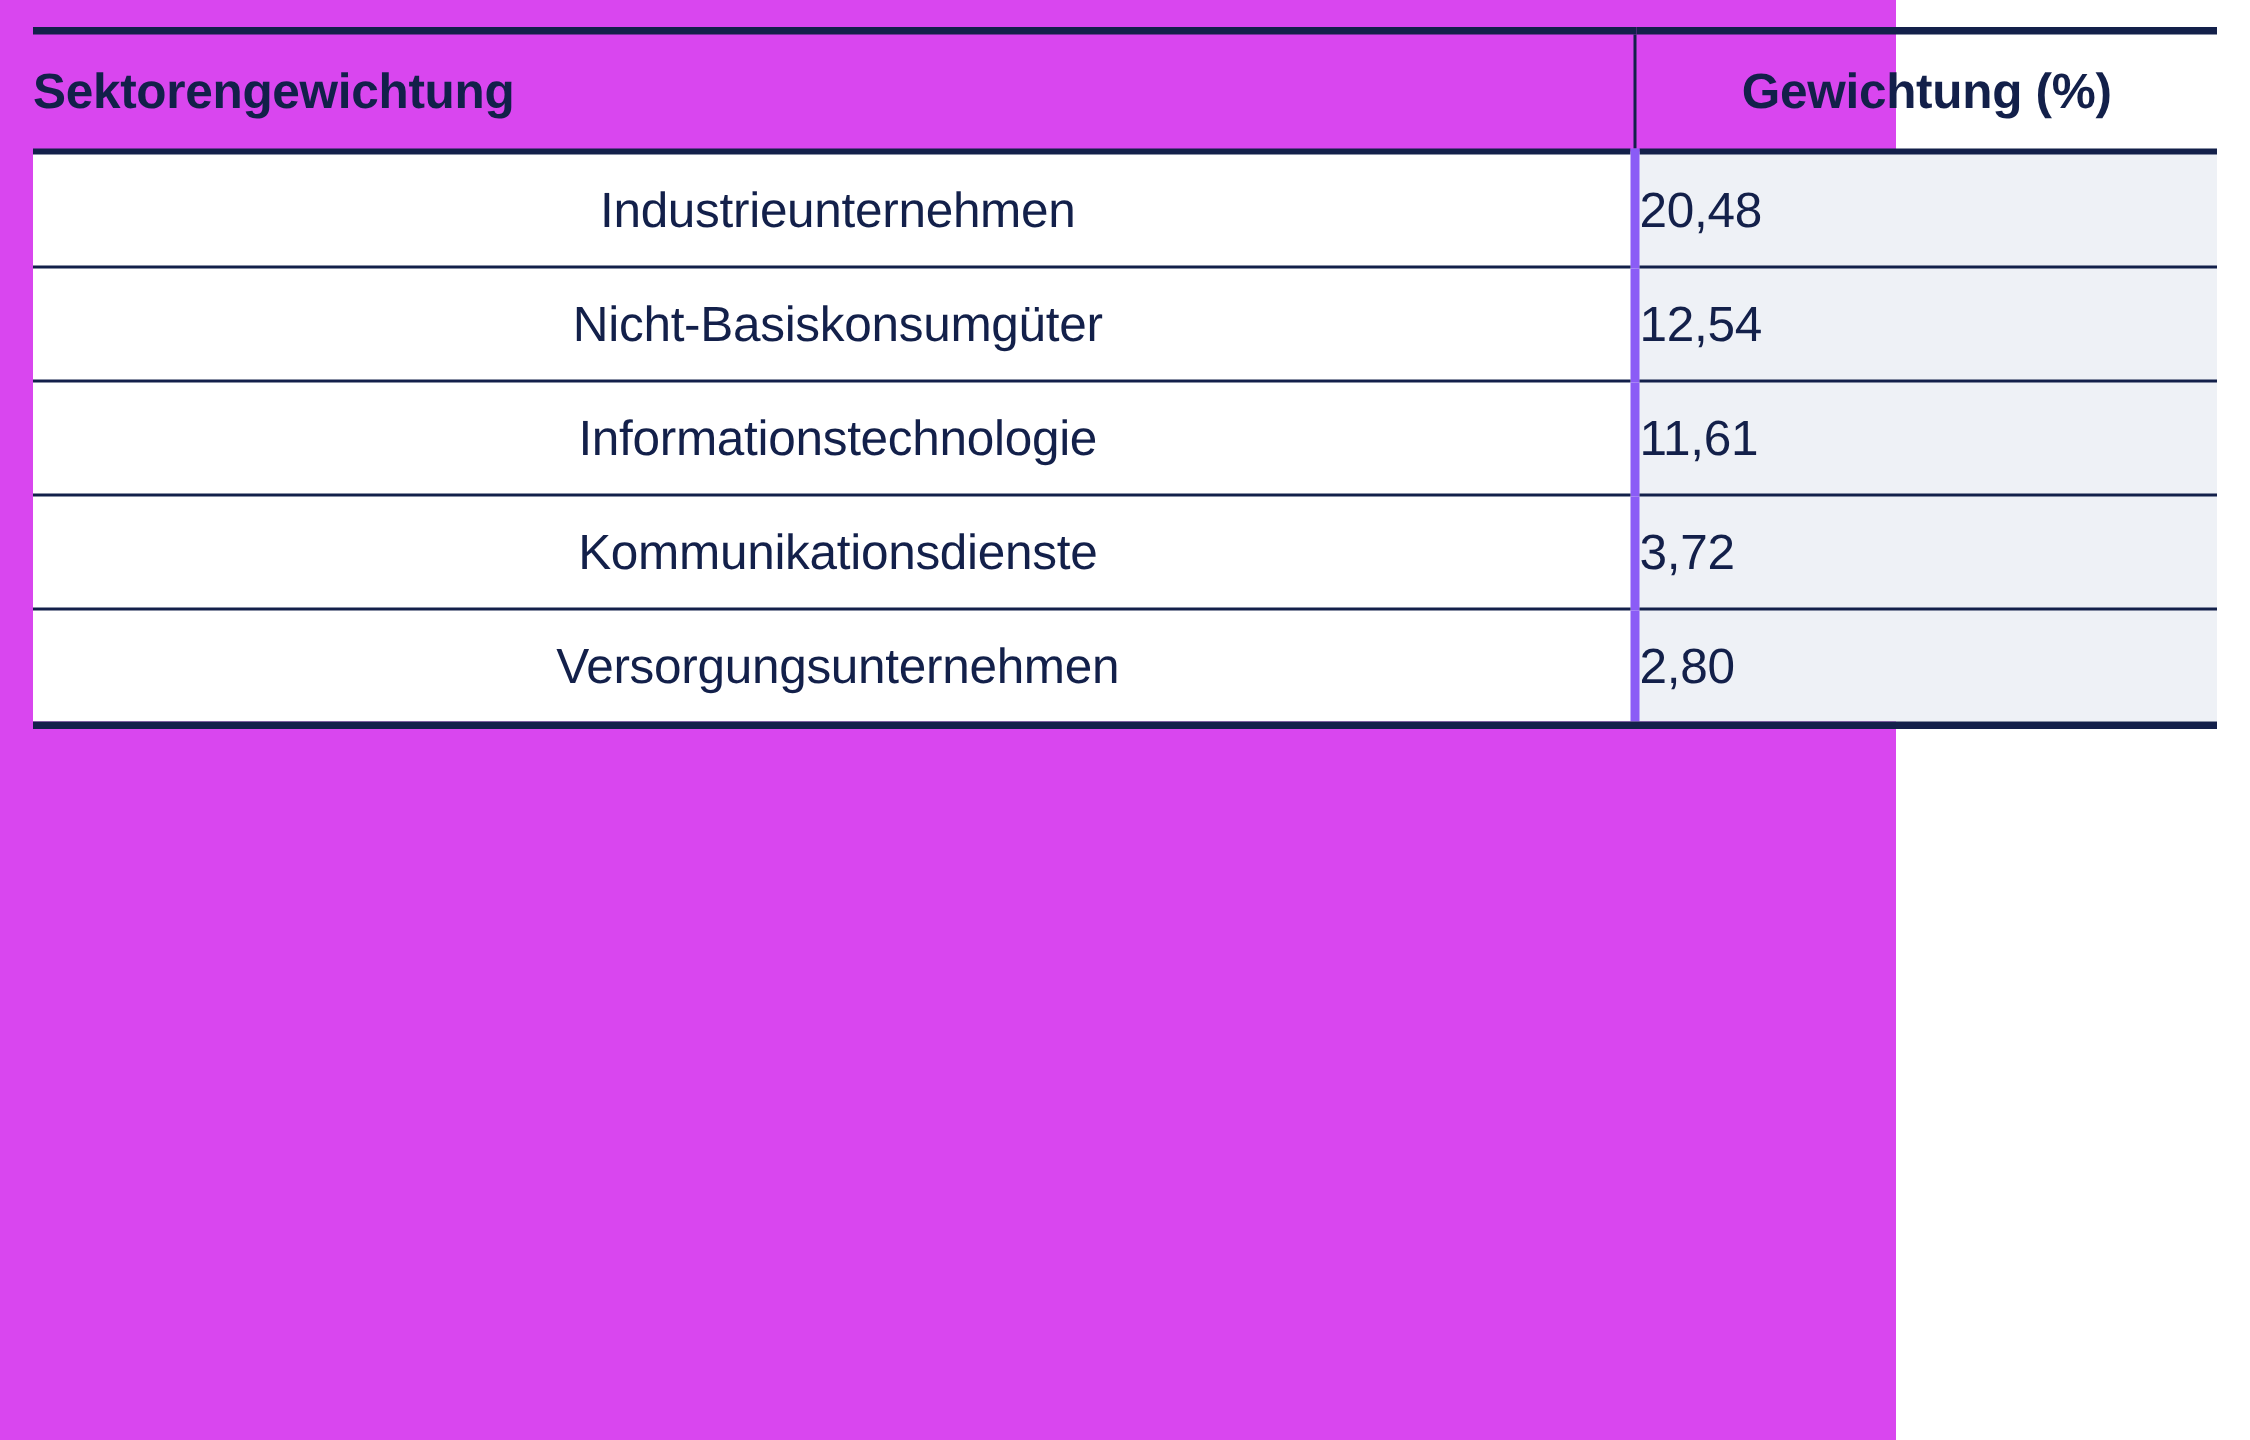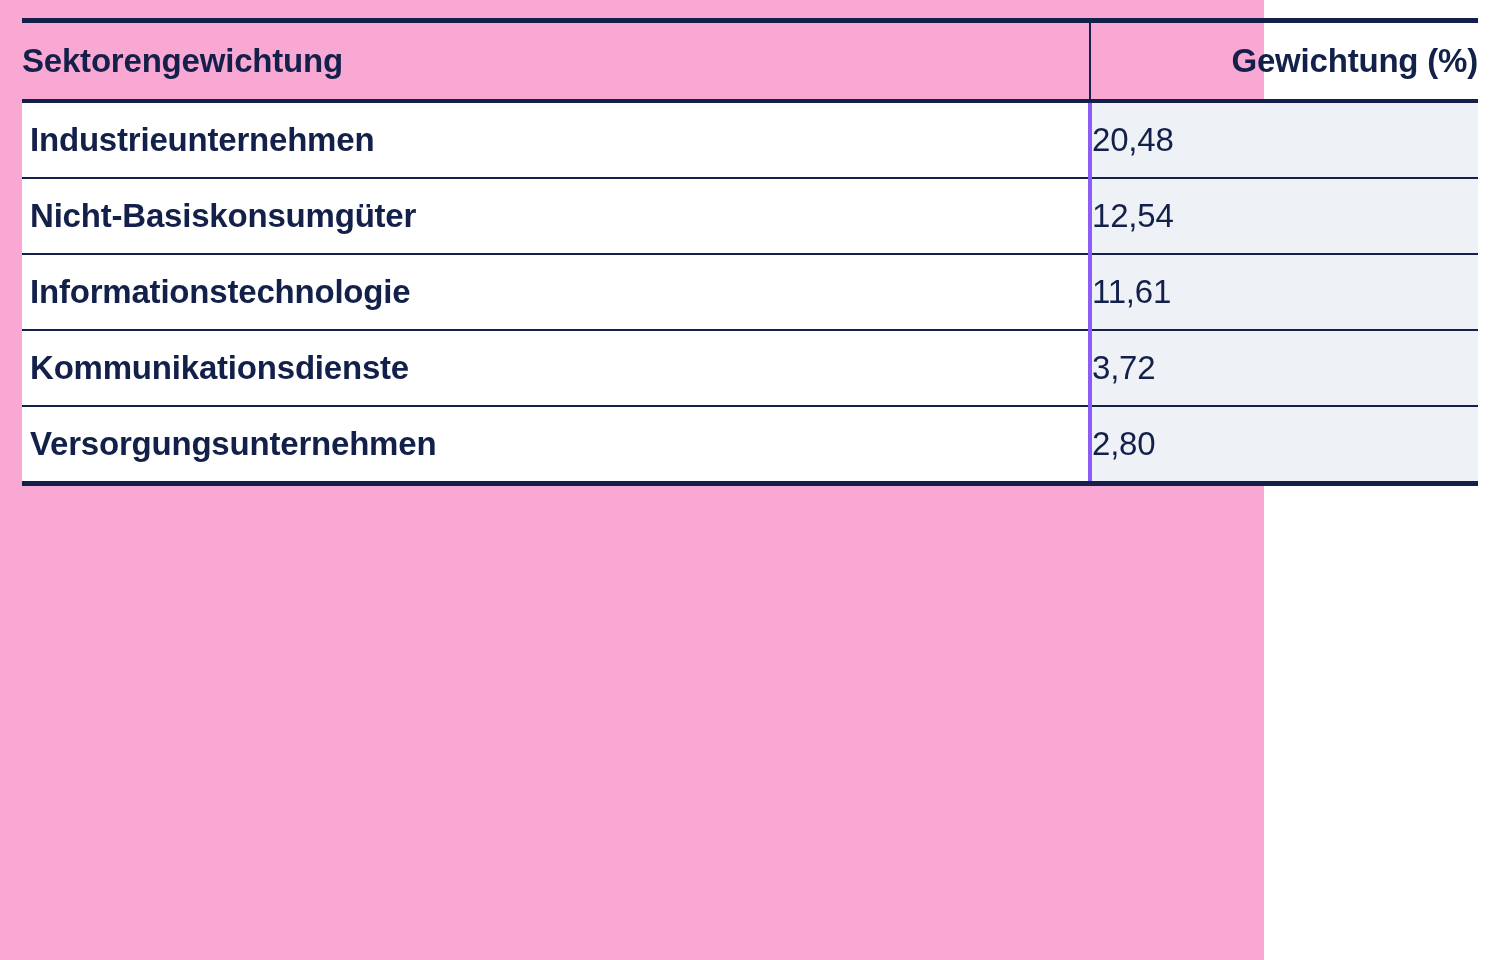--- a/index.html
+++ b/index.html
@@ -13,21 +13,21 @@
     font-family: "Liberation Sans", sans-serif;
     color: #13204a;
     -webkit-font-smoothing: antialiased;
   }
 
   .sheet {
     box-sizing: border-box;
     width: 1264px;
     height: 960px;
     padding: 18px 22px 0 22px;
-    background: #f9a8d4;
+    background: #d946ef;
   }
 
   table.weights {
     width: 1456px;
     border-collapse: collapse;
     table-layout: fixed;
   }
 
   table.weights col.c-label { width: 1068px; }
   table.weights col.c-value { width: 388px; }
@@ -43,43 +43,42 @@
   th.head-label {
     text-align: left;
     font-size: 33px;
     font-weight: 700;
     letter-spacing: -0.2px;
     padding-left: 8px;
     border-right: 2px solid #13204a;
   }
 
   th.head-value {
-    text-align: right;
+    text-align: center;
     font-size: 33px;
     font-weight: 700;
     letter-spacing: -0.2px;
     padding-right: 10px;
   }
 
   tbody td {
     height: 74px;
     vertical-align: middle;
     border-bottom: 2px solid #13204a;
     font-size: 33px;
     font-weight: 400;
     letter-spacing: -0.2px;
     padding: 0;
   }
 
   tbody td.cell-label {
-    text-align: left;
+    text-align: center;
     padding-left: 8px;
-    border-right: 4px solid #8b5cf6;
+    border-right: 6px solid #8b5cf6;
     background: #ffffff;
-    font-weight: bold;
   }
 
   tbody td.cell-value {
     text-align: left;
     padding-right: 10px;
     background: #eef1f6;
   }
 
   tbody tr:last-child td {
     border-bottom: none;

